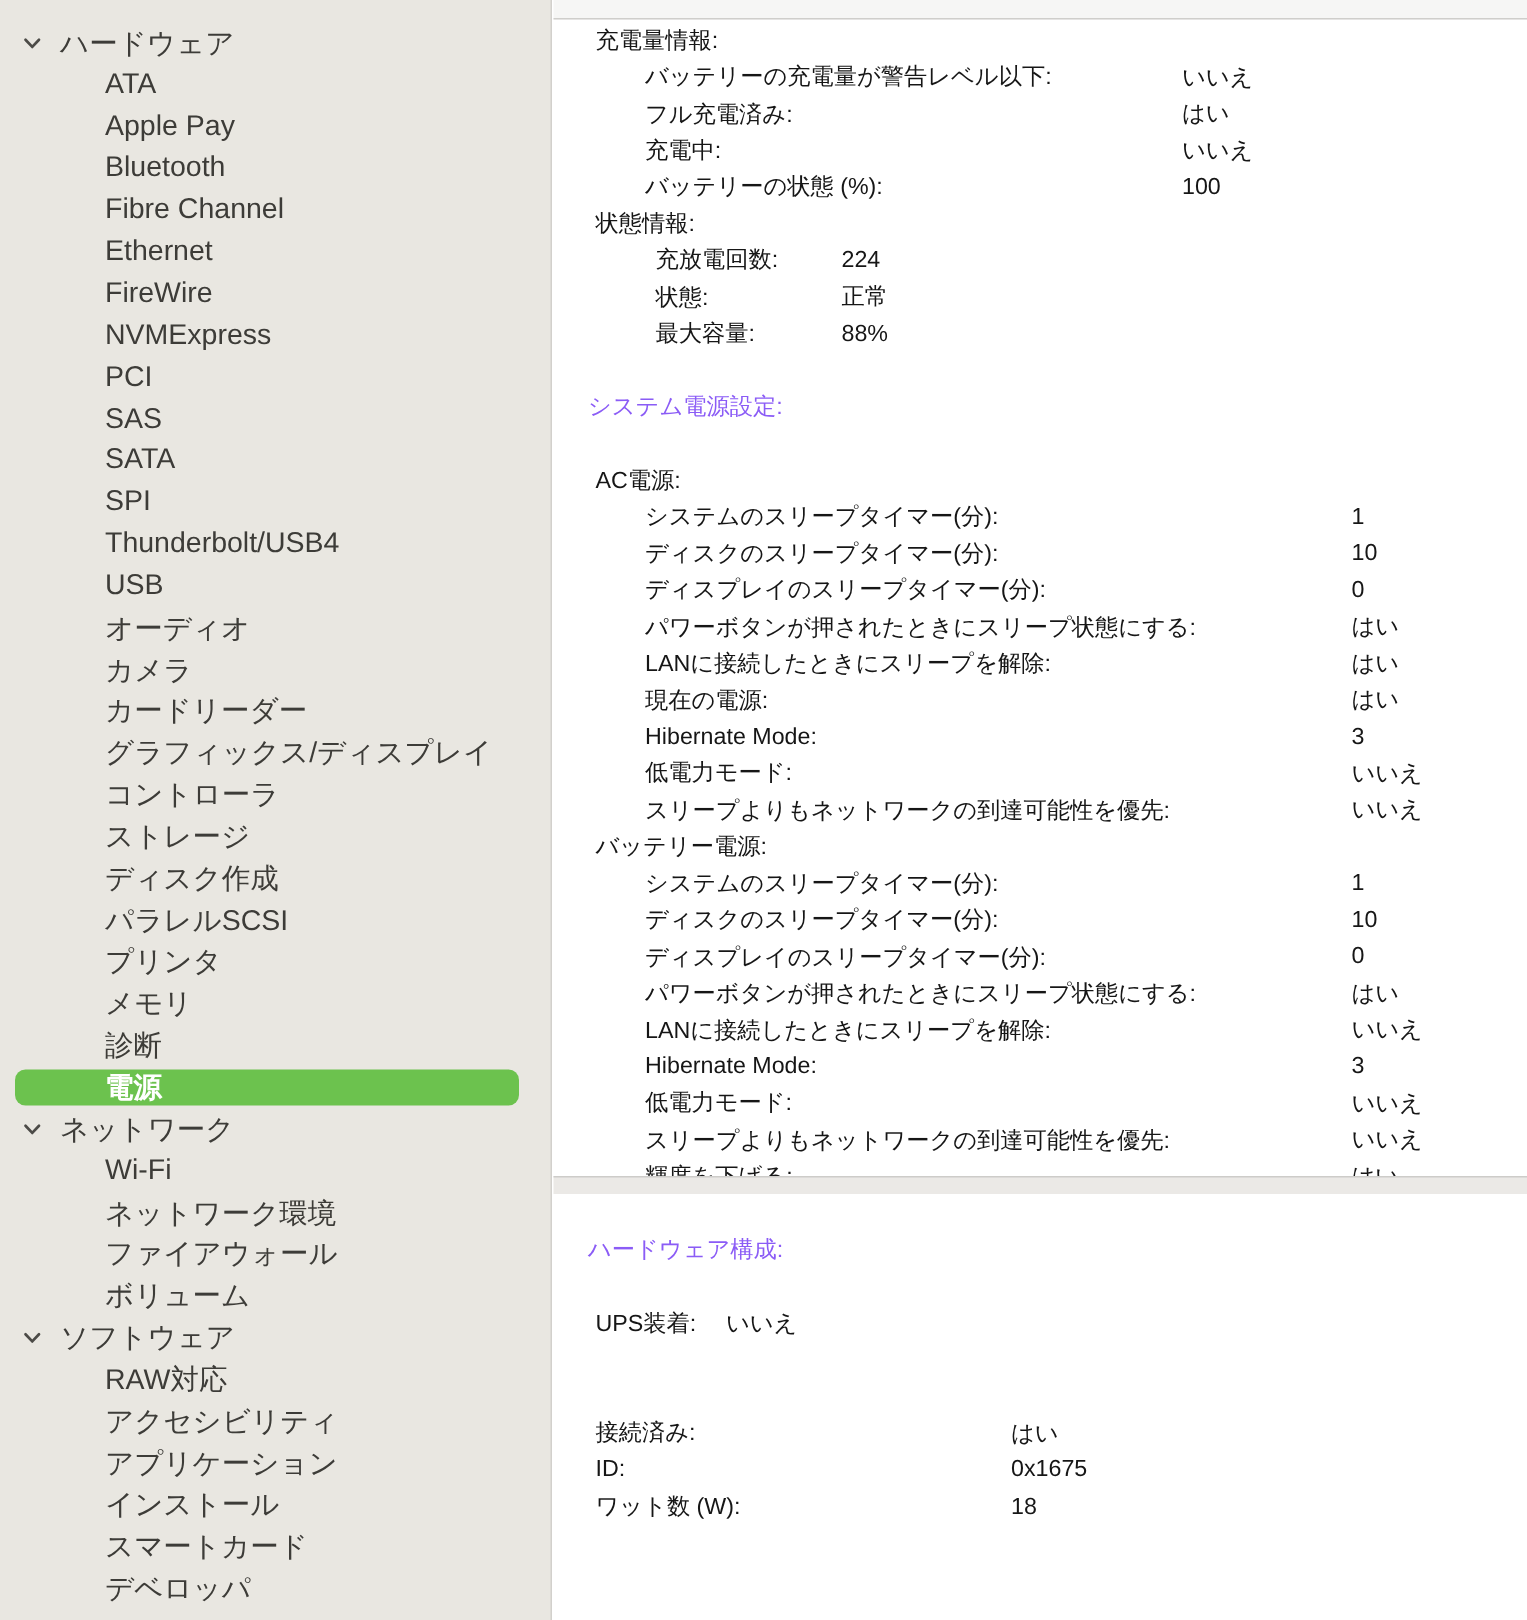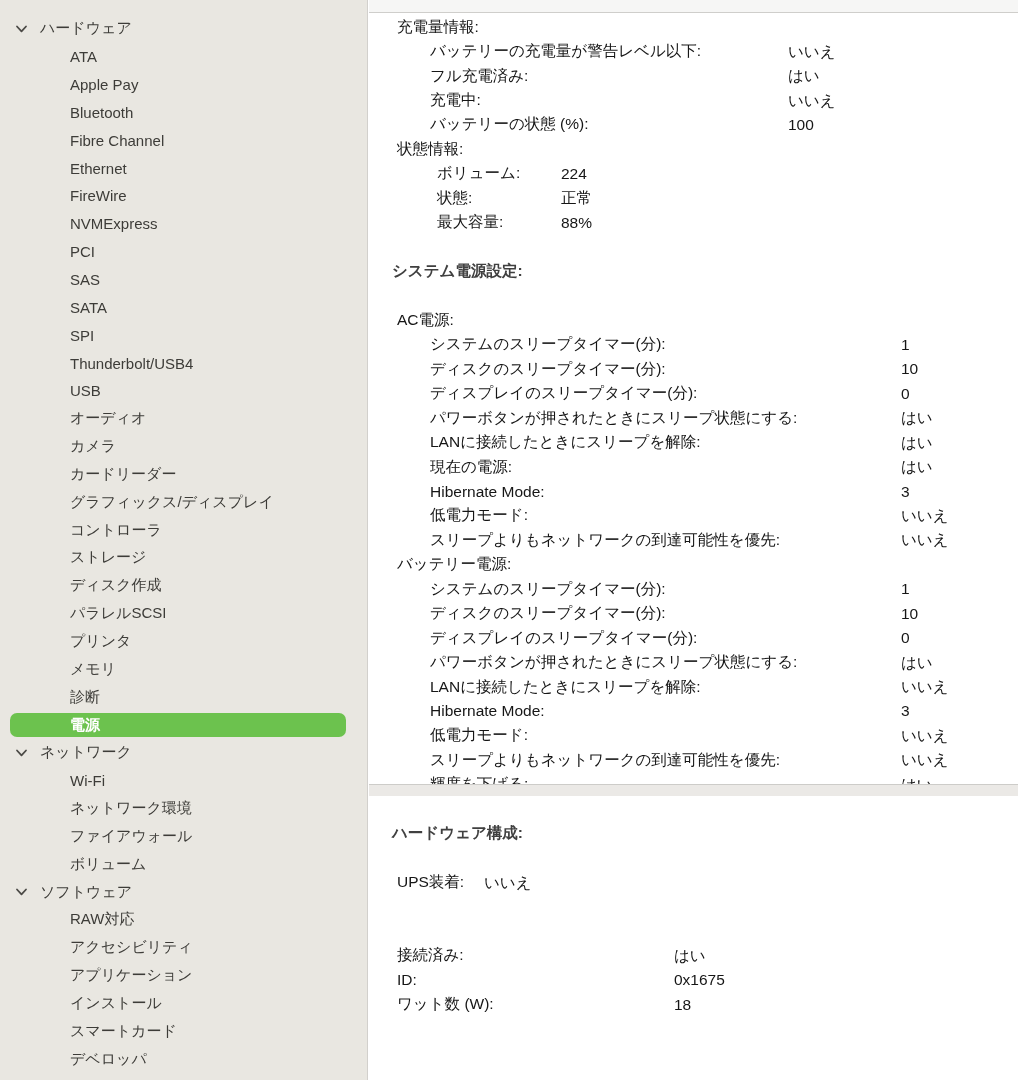--- a/index.html
+++ b/index.html
@@ -10,21 +10,21 @@
   }
   .app{position:relative;width:1018px;height:1080px;background:#ffffff;overflow:hidden;}
 
   
   .sidebar{
     position:absolute;left:0;top:0;width:368px;height:1080px;
     background:#e9e7e1;border-right:1px solid #d2d0cc;
     box-sizing:border-box;padding-top:15px;overflow:hidden;
   }
   .srow{position:relative;height:27.85px;display:flex;align-items:center;
-        font-size:15px;color:#3d3c38;cursor:default;}
+        font-size:19px;color:#3d3c38;cursor:default;}
   .srow .slabel{margin-left:70px;white-space:nowrap;position:relative;}
   .srow.top .slabel{margin-left:40px;}
   .chev{position:absolute;left:15px;top:50%;transform:translateY(-50%);display:flex;}
   .srow.sel::before{
     content:'';position:absolute;left:10px;right:21px;top:1.5px;bottom:1.5px;
     background:var(--accent,#6cc24e);border-radius:7px;
   }
   .srow.sel .slabel{color:#ffffff;font-weight:700;}
 
   
@@ -33,21 +33,21 @@
   .bottom-strip{position:absolute;left:0;right:0;bottom:0;height:11px;
     background:#ebe9e6;border-top:1px solid #cdccc9;}
   .lines{padding-top:2px;}
   .line{position:relative;height:24.45px;display:flex;align-items:center;
         font-size:15.5px;color:#161616;white-space:nowrap;}
   .line .lab{display:inline-block;}
   .line.group .lab{margin-left:28px;}
   .line.item  .lab{margin-left:61px;}
   .line.item2 .lab{margin-left:68px;}
   .line.sub   .lab{margin-left:28px;}
-  .line.bold{font-weight:700;color:#404040;}
+  .line.bold{font-weight:400;color:#8b5cf6;}
   .line.bold .lab{margin-left:23px;}
   .line .val{position:absolute;top:50%;transform:translateY(-50%);}
 </style>
 </head>
 <body>
 
 <div class="app">
   <div class="sidebar">
       <div class="srow top">
         <span class="chev">
@@ -198,21 +198,21 @@
           <span class="val" style="left: 419px;">いいえ</span>
         </div>
         <div class="line item">
           <span class="lab">バッテリーの状態 (%):</span>
           <span class="val" style="left: 419px;">100</span>
         </div>
         <div class="line group">
           <span class="lab">状態情報:</span>
         </div>
         <div class="line item2">
-          <span class="lab">ボリューム:</span>
+          <span class="lab">充放電回数:</span>
           <span class="val" style="left: 192px;">224</span>
         </div>
         <div class="line item2">
           <span class="lab">状態:</span>
           <span class="val" style="left: 192px;">正常</span>
         </div>
         <div class="line item2">
           <span class="lab">最大容量:</span>
           <span class="val" style="left: 192px;">88%</span>
         </div>

